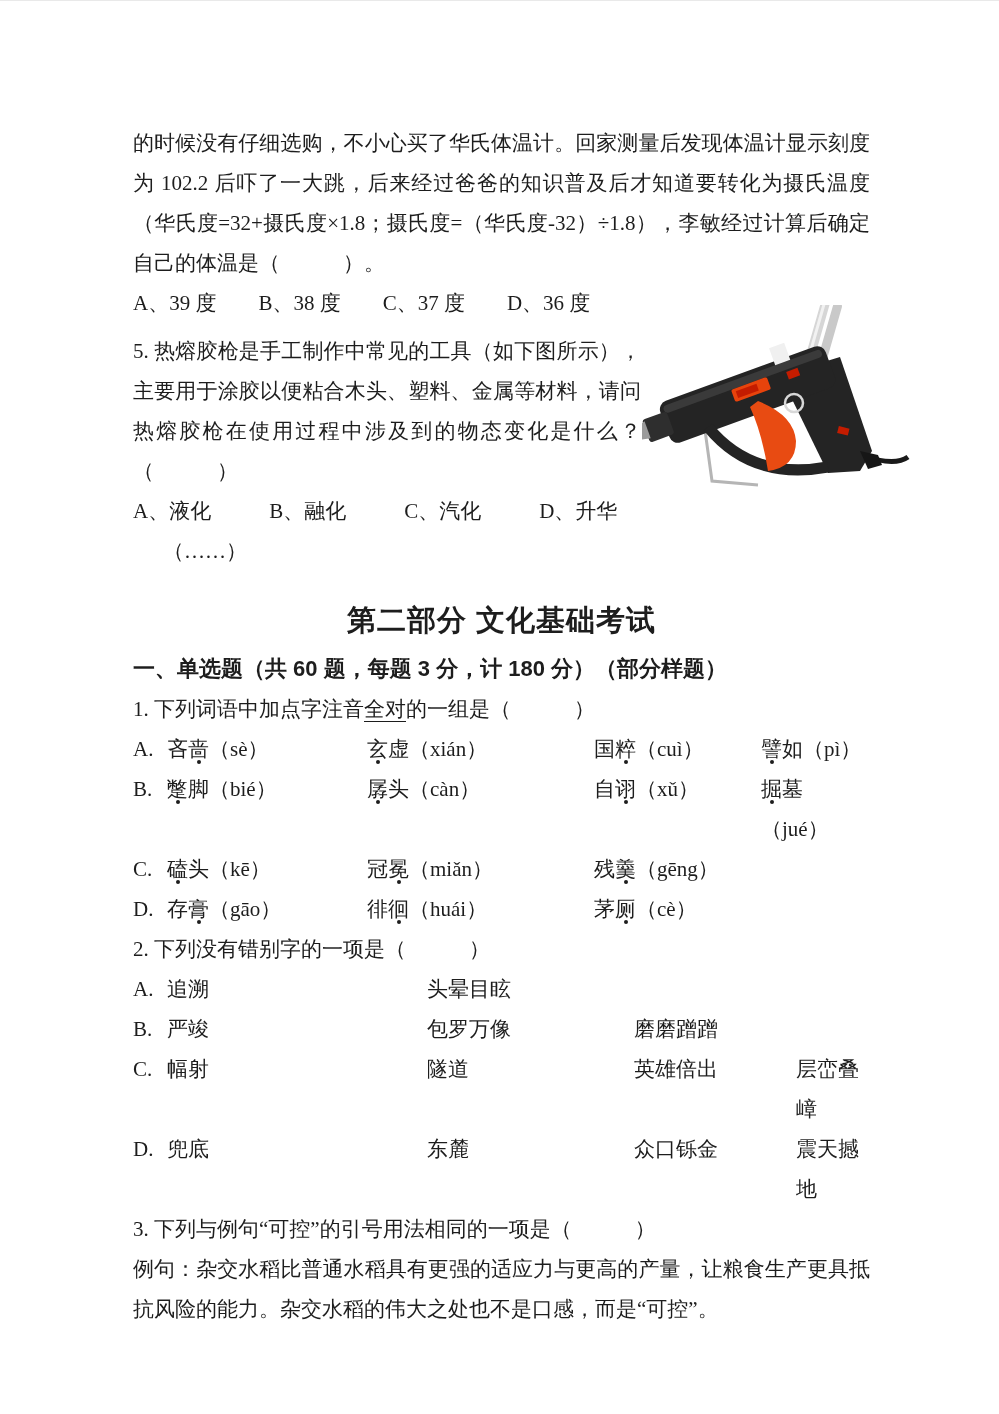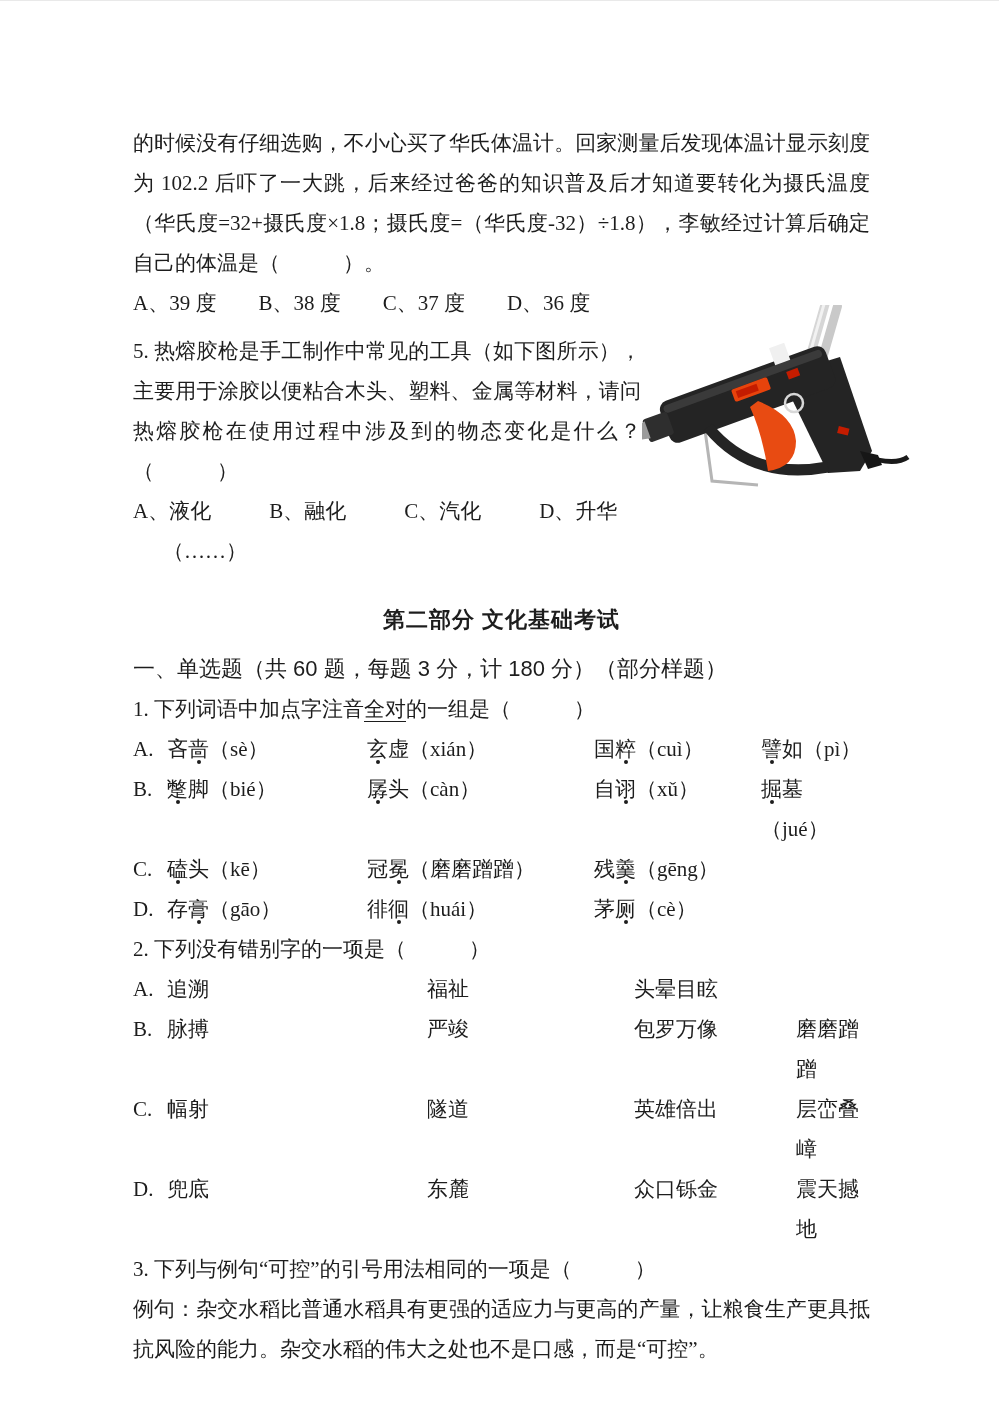--- a/index.html
+++ b/index.html
@@ -12,24 +12,24 @@
   p{margin:0;}
   .just{text-align:justify;}
   .optline{display:flex;flex-wrap:nowrap;}
   .optline span{margin-right:42px;white-space:nowrap;text-align:right;}
   .q5block{margin-top:8px;}
   .q5text{width:508px;text-align:justify;}
   .q5opts span{margin-right:58px;}
   .ellip{padding-left:30px;}
   .part-title{
     font-family:"Liberation Sans","DejaVu Sans",sans-serif;font-weight:bold;
-    font-size:22px;line-height:42px;text-align:center;margin:28px 0 6px 0;letter-spacing:1px;
+    font-size:29px;line-height:42px;text-align:center;margin:28px 0 6px 0;letter-spacing:1px;
   }
   .subtitle{
-    font-family:"Liberation Sans","DejaVu Sans",sans-serif;font-weight:normal;
+    font-family:"Liberation Sans","DejaVu Sans",sans-serif;font-weight:bold;
     font-size:22px;margin-top:8px;
   }
   .q-row{display:grid;align-items:baseline;}
   .q1grid{grid-template-columns:34px 200px 227px 167px 1fr;}
   .q2grid{grid-template-columns:34px 260px 207px 162px 1fr;}
   .dc{position:relative;}
   .dc::after{
     content:"";position:absolute;left:50%;margin-left:-2px;bottom:-3px;
     width:4px;height:4px;border-radius:50%;background:#1d1d1d;
   }
@@ -80,43 +80,41 @@
         <div class="q-row q1grid">
           <span>B.</span>
           <span><span><span class="dc">蹩</span>脚</span><span>（bié）</span></span>
           <span><span><span class="dc">孱</span>头</span><span>（càn）</span></span>
           <span><span>自<span class="dc">诩</span></span><span>（xǔ）</span></span>
           <span><span><span class="dc">掘</span>墓</span><span>（jué）</span></span>
         </div>
         <div class="q-row q1grid">
           <span>C.</span>
           <span><span><span class="dc">磕</span>头</span><span>（kē）</span></span>
-          <span><span>冠<span class="dc">冕</span></span><span>（磨磨蹭蹭）</span></span>
+          <span><span>冠<span class="dc">冕</span></span><span>（miǎn）</span></span>
           <span><span>残<span class="dc">羹</span></span><span>（gēng）</span></span>
         </div>
         <div class="q-row q1grid">
           <span>D.</span>
           <span><span>存<span class="dc">膏</span></span><span>（gāo）</span></span>
           <span><span>徘<span class="dc">徊</span></span><span>（huái）</span></span>
           <span><span>茅<span class="dc">厕</span></span><span>（cè）</span></span>
         </div>
       </div>
 
     <p>2. 下列没有错别字的一项是（　　　）</p>
 
     <div id="q2rows">
         <div class="q-row q2grid">
           <span>A.</span>
           <span>追溯</span>
-          <span>福祉</span>
           <span>头晕目眩</span>
         </div>
         <div class="q-row q2grid">
           <span>B.</span>
-          <span>脉搏</span>
           <span>严竣</span>
           <span>包罗万像</span>
           <span>磨磨蹭蹭</span>
         </div>
         <div class="q-row q2grid">
           <span>C.</span>
           <span>幅射</span>
           <span>隧道</span>
           <span>英雄倍出</span>
           <span>层峦叠嶂</span>

